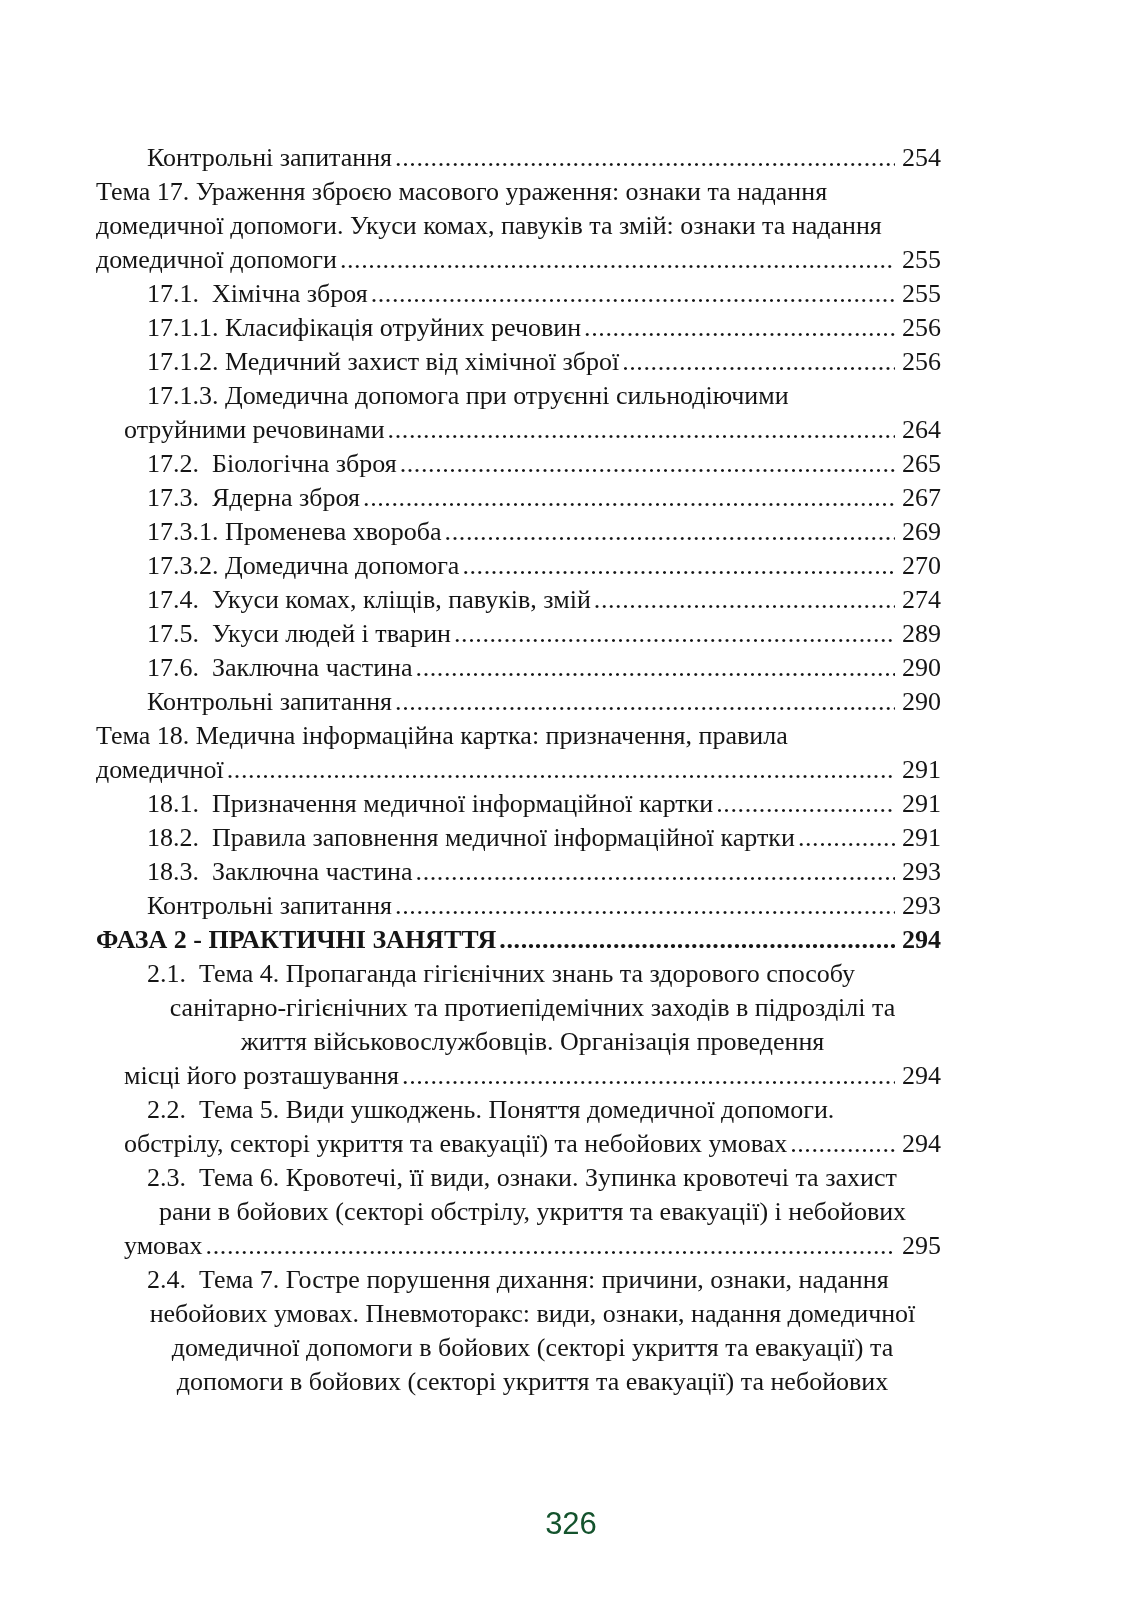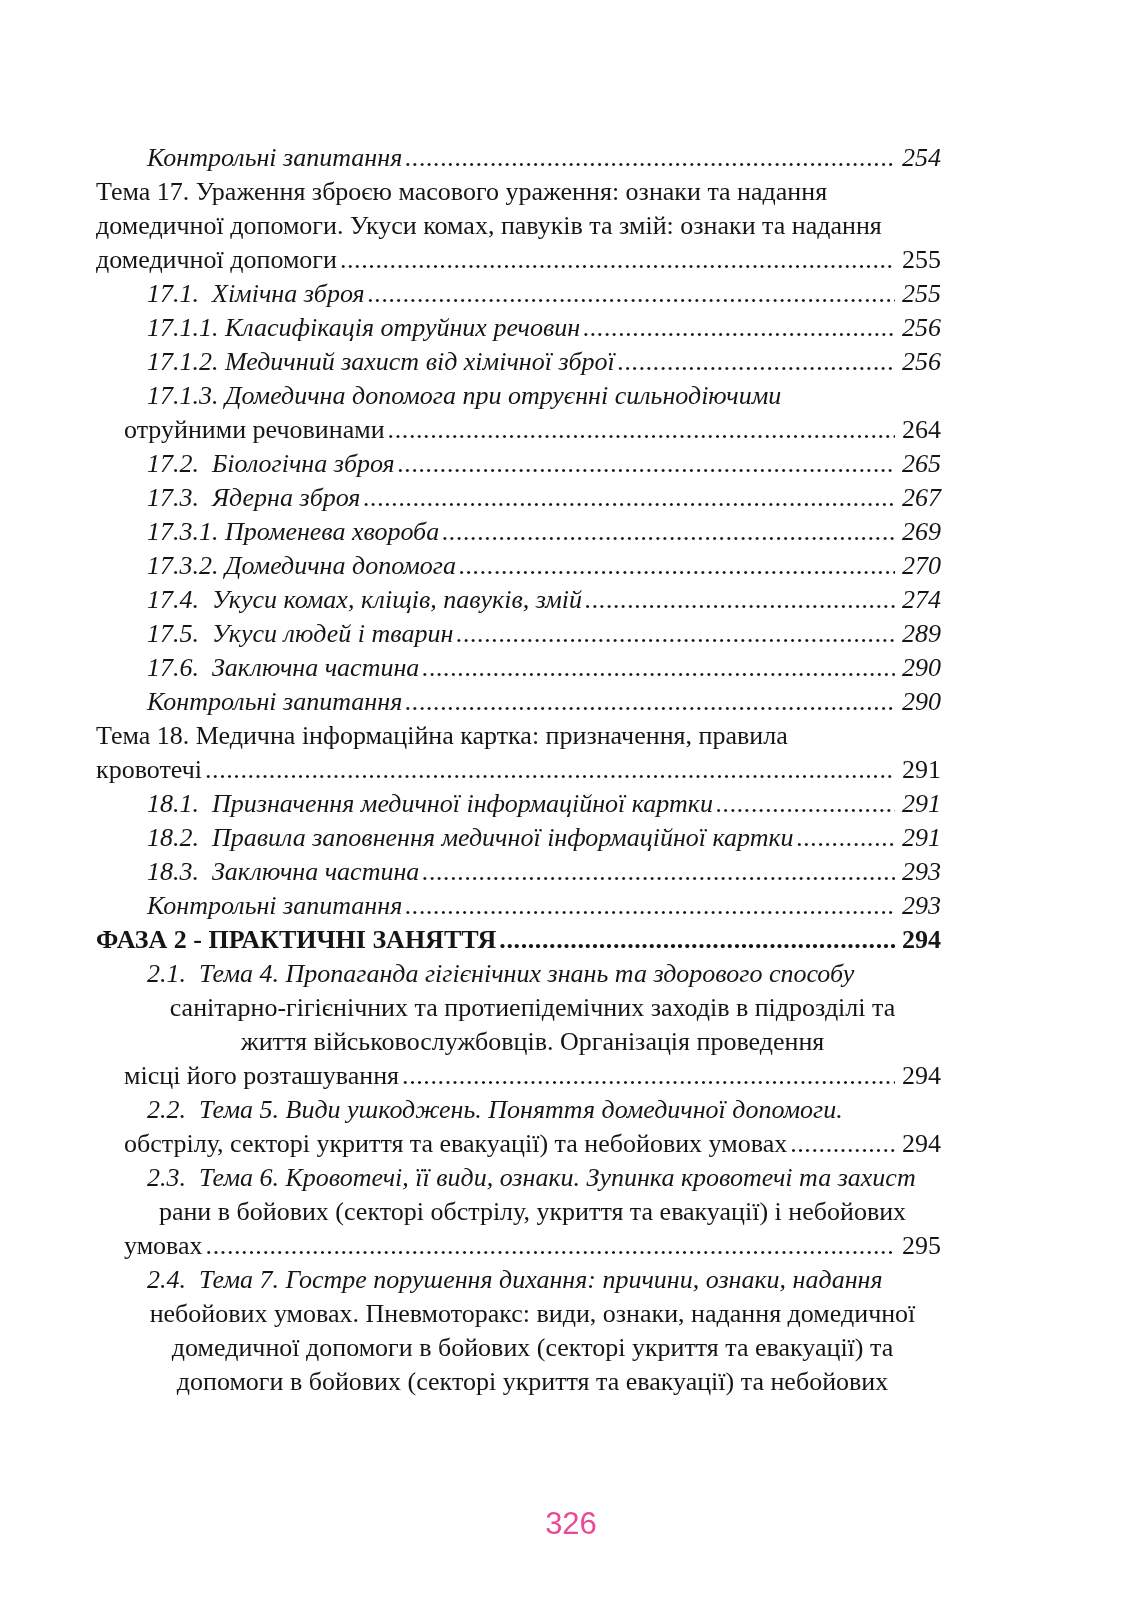--- a/index.html
+++ b/index.html
@@ -26,21 +26,21 @@
     top: 141px;
     width: 845px;
     font-size: 26px;
   }
   .line {
     display: flex;
     align-items: baseline;
     line-height: 34px;
     height: 34px;
   }
-  .line.sub  { padding-left: 51px; font-style: italic; }
+  .line.sub  { padding-left: 51px; }
   .line.cont { padding-left: 28px; justify-content: center; }
   .line.bold { font-weight: bold; text-align: right; }
   .txt {
     flex: 0 0 auto;
     white-space: pre;
   }
   .leader {
     flex: 1 1 auto;
     min-width: 10px;
     overflow: hidden;
@@ -54,21 +54,21 @@
     padding-left: 7px;
   }
   .footer {
     position: absolute;
     left: 0;
     top: 1506px;
     width: 1142px;
     text-align: center;
     font-family: "Liberation Sans", "DejaVu Sans", sans-serif;
     font-size: 31px;
-    color: #ec4899;
+    color: #14532d;
   }
 </style>
 </head>
 <body>
 
 <div class="doc-page">
   <main class="toc" id="toc">
       <div class="line sub">
     <span class="txt">Контрольні запитання</span>
     <span class="leader" aria-hidden="true">................................................................................................................................................................................................................................................................</span>
@@ -149,21 +149,21 @@
       <div class="line sub">
     <span class="txt">Контрольні запитання</span>
     <span class="leader" aria-hidden="true">................................................................................................................................................................................................................................................................</span>
     <span class="pagenum">290</span>
   </div>
       <div class="line top">
     <span class="txt">Тема 18. Медична інформаційна картка: призначення, правила</span>
 
   </div>
       <div class="line top">
-    <span class="txt">кровотечі</span>
+    <span class="txt">домедичної</span>
     <span class="leader" aria-hidden="true">................................................................................................................................................................................................................................................................</span>
     <span class="pagenum">291</span>
   </div>
       <div class="line sub">
     <span class="txt">18.1.  Призначення медичної інформаційної картки</span>
     <span class="leader" aria-hidden="true">................................................................................................................................................................................................................................................................</span>
     <span class="pagenum">291</span>
   </div>
       <div class="line sub">
     <span class="txt">18.2.  Правила заповнення медичної інформаційної картки</span>

